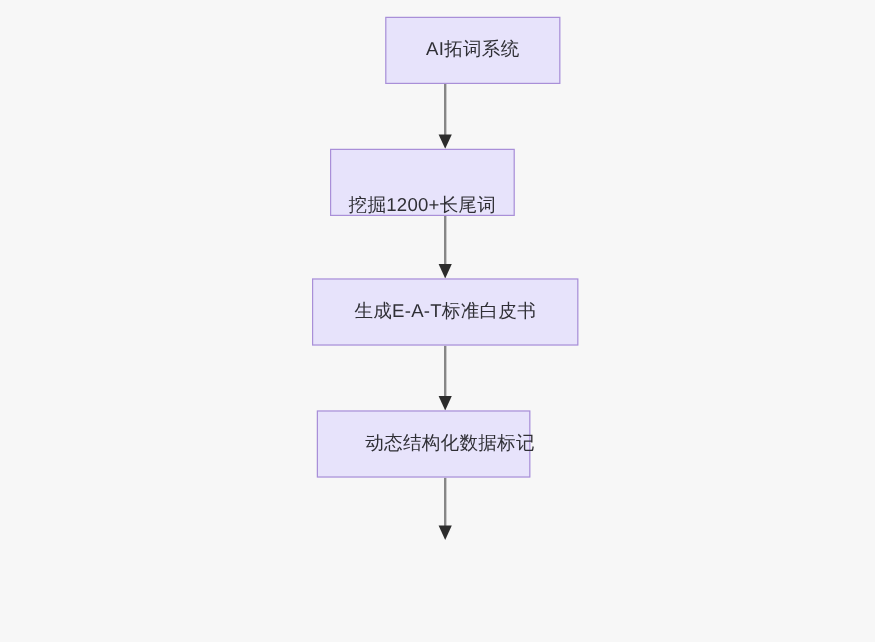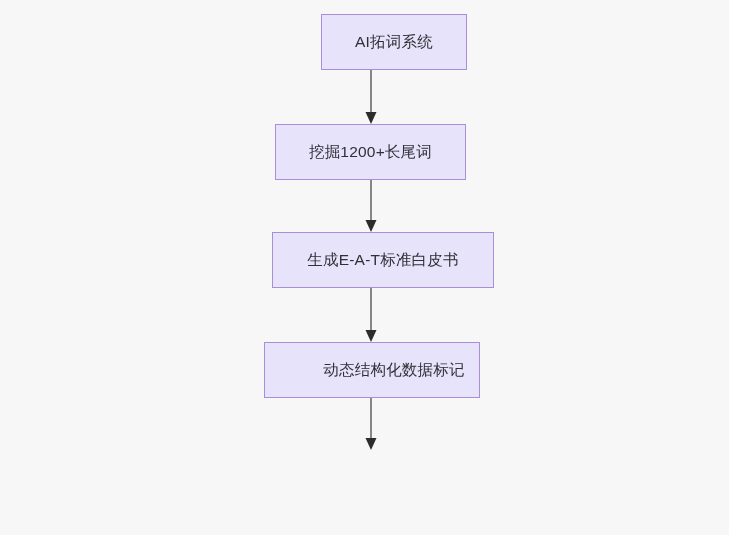--- a/index.html
+++ b/index.html
@@ -70,26 +70,26 @@
 
   <svg class="edge" style="left:351px; top:388px; width:40px; height:80px;">
     <line class="edge-line" x1="20" y1="10" x2="20" y2="51"></line>
     <polygon class="edge-head" points="20,62 14.5,50 25.5,50"></polygon>
   </svg>
 
   <div class="node" style="left:298px; top:14px; width:146px; height:56px;margin-left:23px;">
     <span class="node-label">AI拓词系统</span>
   </div>
 
-  <div class="node" style="left:275px; top:124px; width:191px; height:56px;">
+  <div class="node" style="left:275px; top:124px; width:154px; height:56px;align-items:flex-end;">
     <span class="node-label">挖掘1200+长尾词</span>
   </div>
 
-  <div class="node" style="left:272px; top:232px; width:222px; height:56px;">
+  <div class="node" style="left:260px; top:232px; width:222px; height:56px;">
     <span class="node-label">生成E-A-T标准白皮书</span>
   </div>
 
-  <div class="node" style="left:264px; top:342px; width:216px; height:56px;padding-left:44px;">
+  <div class="node" style="left:264px; top:342px; width:178px; height:56px;padding-left:44px;">
     <span class="node-label">动态结构化数据标记</span>
   </div>
 
 
 </div>
 
 </body></html>

